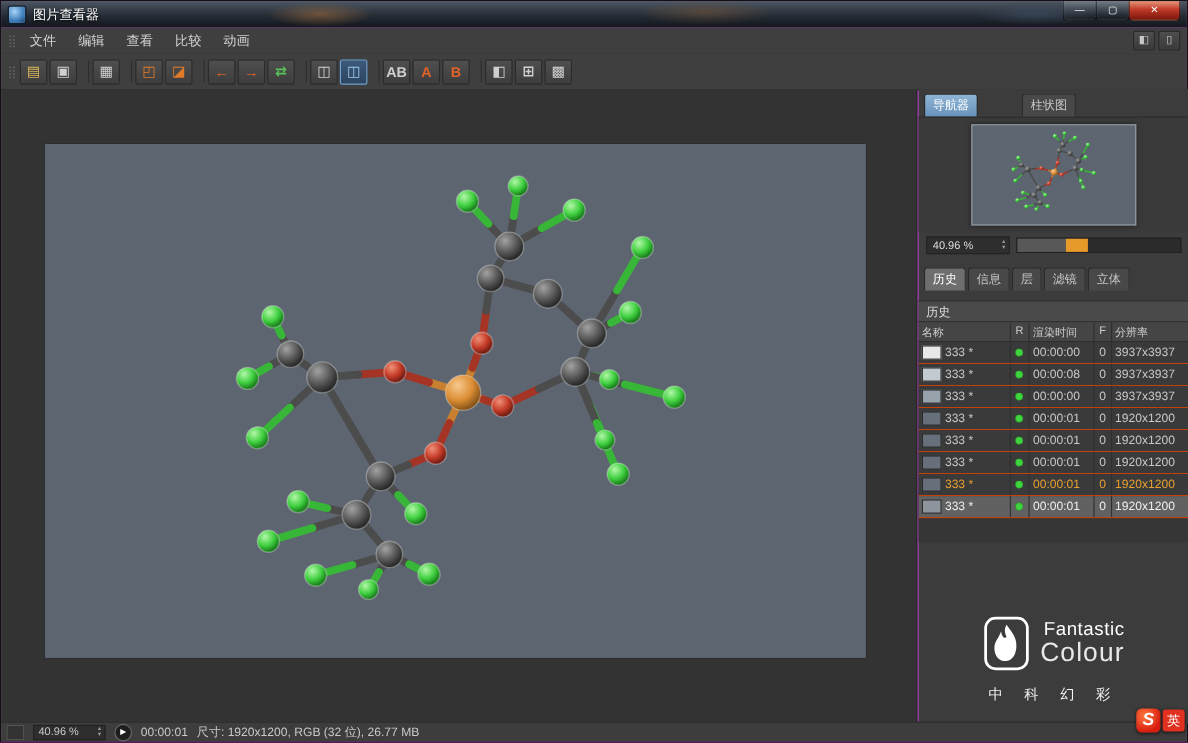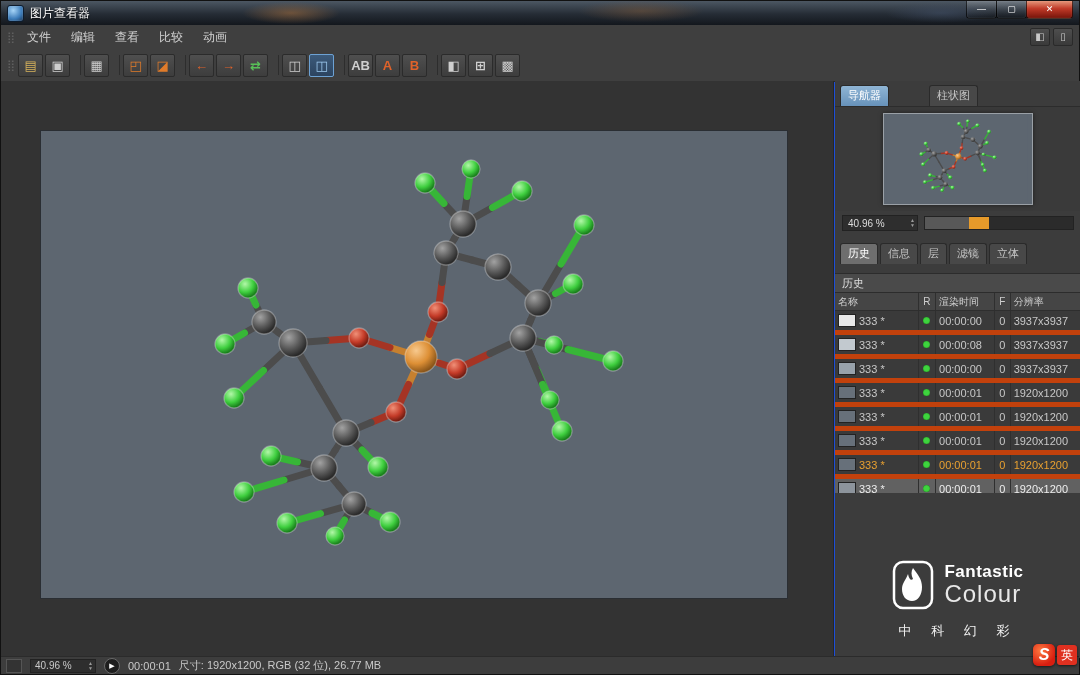--- a/index.html
+++ b/index.html
@@ -1,17 +1,17 @@
 <!DOCTYPE html>
 <html><head>
 <meta charset="utf-8">
 <style>
   html,body{margin:0;padding:0;background:#1a1a1a;}
   body{width:1080px;height:675px;overflow:hidden;font-family:"Liberation Sans","DejaVu Sans",sans-serif;-webkit-font-smoothing:antialiased;}
-  .window{position:absolute;inset:0;background:#1d4ed8;border:1px solid #111;box-sizing:border-box;}
+  .window{position:absolute;inset:0;background:#d946ef;border:1px solid #111;box-sizing:border-box;}
 
   
   .titlebar{position:absolute;left:0;top:0;width:100%;height:24px;
     background:
       radial-gradient(70px 16px at 290px 12px, rgba(165,110,60,.55), transparent 70%),
       radial-gradient(90px 16px at 640px 10px, rgba(130,90,55,.45), transparent 70%),
       radial-gradient(80px 14px at 940px 12px, rgba(70,85,110,.5), transparent 70%),
       linear-gradient(180deg,#4c5763,#252c35 55%,#13171d);
     display:flex;align-items:center;color:#fff;}
   .app-icon{width:15px;height:15px;margin:0 6px 0 6px;border-radius:3px;
@@ -65,32 +65,32 @@
     display:flex;align-items:center;padding:0 2px 0 5px;box-sizing:border-box;}
   .stepper{margin-left:auto;display:flex;flex-direction:column;color:#9a9a9a;font-size:5px;line-height:5px;}
   .slider{flex:1;height:12px;margin-left:6px;background:#2b2b2b;border:1px solid #222;position:relative;}
   .slider .lead{position:absolute;left:0;top:0;height:100%;background:#585858;}
   .slider .handle{position:absolute;top:0;height:100%;width:20px;background:#e69a2a;}
 
   .section-bar{margin-top:9px;height:18px;background:#4a4a4a;border-top:1px solid #2c2c2c;border-bottom:1px solid #2c2c2c;
     color:#ddd;font-size:11px;display:flex;align-items:center;padding-left:7px;}
   .hheader{height:17px;background:#454545;border-bottom:1px solid #2e2e2e;display:flex;color:#cfcfcf;font-size:10px;}
   .hrows{height:182px;background:#363636;overflow:hidden;}
-  .hrow{height:19px;display:flex;color:#c8c8c8;font-size:11px;border-bottom:5px solid #c2410c;background:#3a3a3a;}
+  .hrow{height:19px;display:flex;color:#c8c8c8;font-size:11px;border-bottom:1px solid #c2410c;background:#3a3a3a;}
   .hrow.active{color:#e8a030;}
   .hrow.selected{background:#616161;color:#eee;}
   .c{display:inline-flex;align-items:center;height:100%;padding:0 3px;border-right:1px solid #2f2f2f;box-sizing:border-box;overflow:hidden;white-space:nowrap;}
   .c-name{width:88px;}.c-r{width:18px;justify-content:center;}.c-time{width:62px;}.c-f{width:16px;justify-content:center;}.c-res{width:74px;border-right:none;text-align:center;}
   .thumb{display:inline-block;width:16px;height:11px;border:1px solid #222;margin-right:3px;}
   .dot{display:inline-block;width:7px;height:7px;border-radius:50%;background:#3ed43e;box-shadow:0 0 1px #0a4a0a inset;}
 
   .logo{position:absolute;left:0;right:0;bottom:18px;display:flex;flex-direction:column;align-items:center;color:#fff;}
   .logo-top{display:flex;align-items:center;gap:10px;}
   .brand{line-height:1.05;}
-  .brand .b1{font-size:17px;font-weight:bold;letter-spacing:.5px;text-align:right;}
+  .brand .b1{font-size:17px;font-weight:normal;letter-spacing:.5px;text-align:right;}
   .brand .b2{font-size:24px;color:#e8e8e8;font-weight:normal;letter-spacing:1px;}
   .logo-cn{margin-top:10px;font-size:13px;letter-spacing:8px;color:#f2f2f2;}
 
   
   .statusbar{position:absolute;left:0;bottom:0;width:100%;height:18px;background:#3d3d3d;border-top:1px solid #2b2b2b;
     display:flex;align-items:center;color:#c9c9c9;font-size:11px;gap:8px;padding-left:5px;box-sizing:border-box;}
   .corner-box{width:14px;height:12px;background:#333;border:1px solid #555;}
   .sb-zoom{width:66px;height:14px;background:#2e2e2e;border:1px solid #222;display:flex;align-items:center;
     padding:0 2px 0 4px;box-sizing:border-box;font-size:10px;}
   .play-btn{width:14px;height:14px;border-radius:50%;background:#1e1e1e;border:1px solid #6a6a6a;color:#fff;

